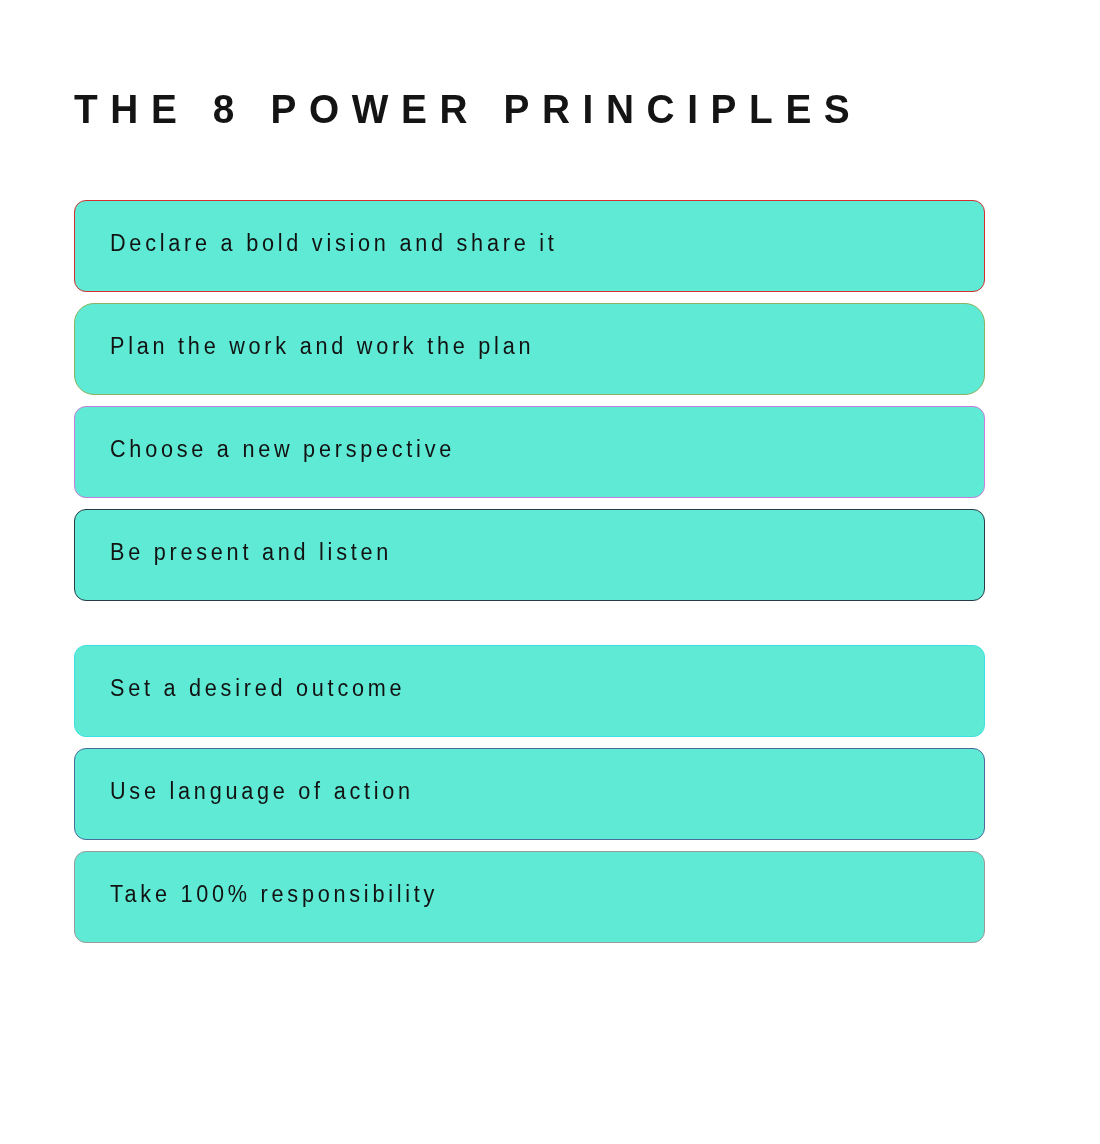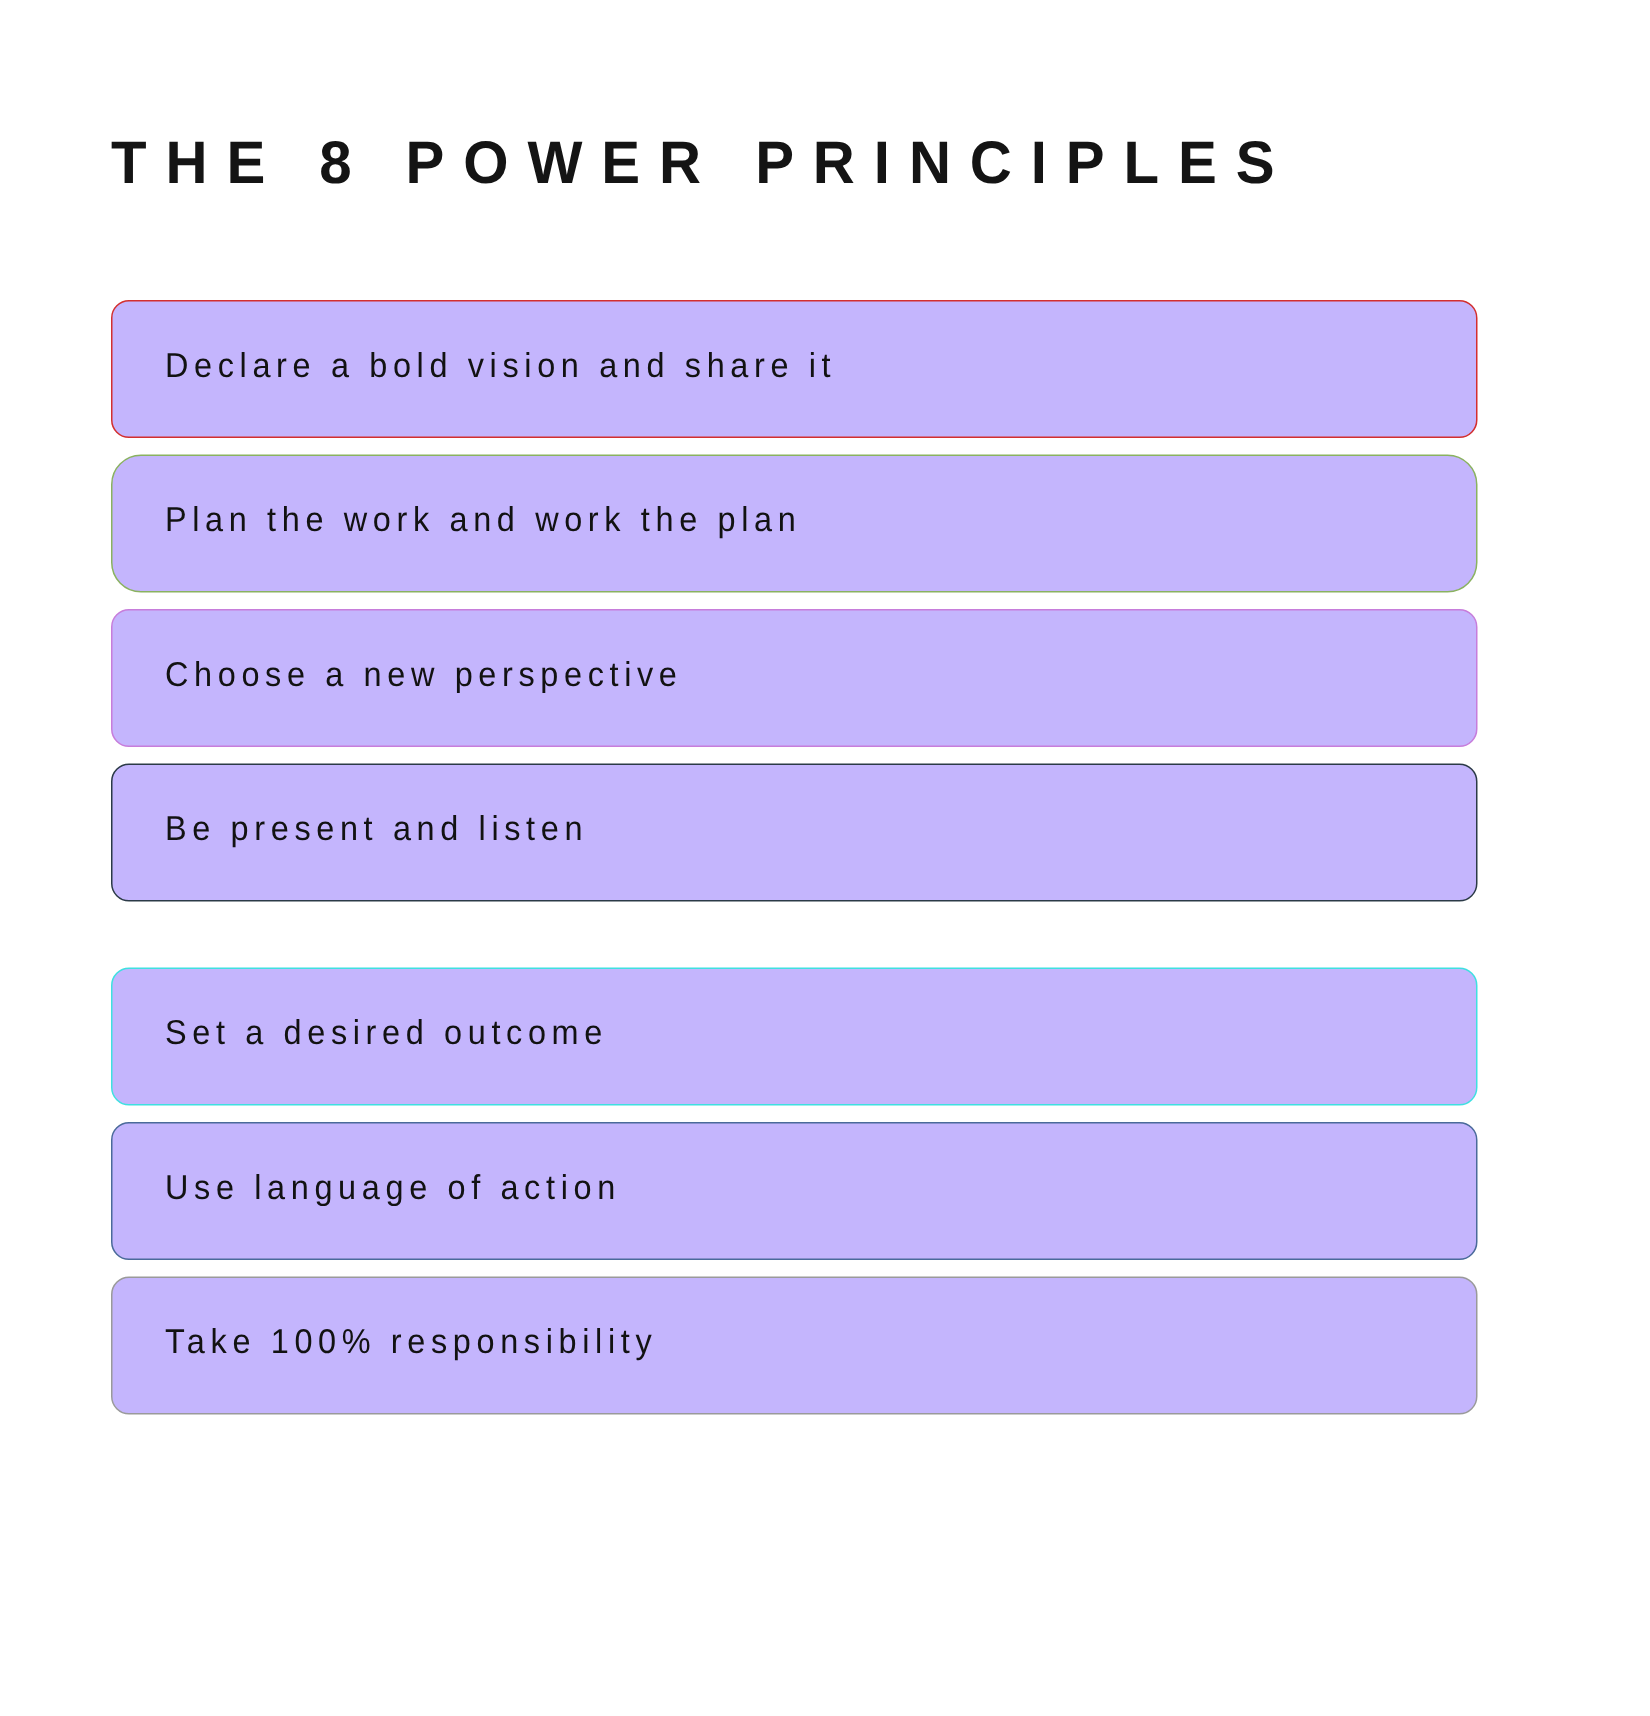--- a/index.html
+++ b/index.html
@@ -50,21 +50,21 @@
   }
 
   .card {
     position: relative;
     box-sizing: border-box;
     width: 911px;
     height: 92px;
     margin-bottom: 11px;
     border: 1.4px solid #8d8d8d;
     border-radius: 12px;
-    background: #c4b5fd;
+    background: #5eead4;
     display: block;
     overflow: hidden;
   }
 
   .card:last-child {
     margin-bottom: 0;
   }
 
   .card-label {
     position: absolute;

